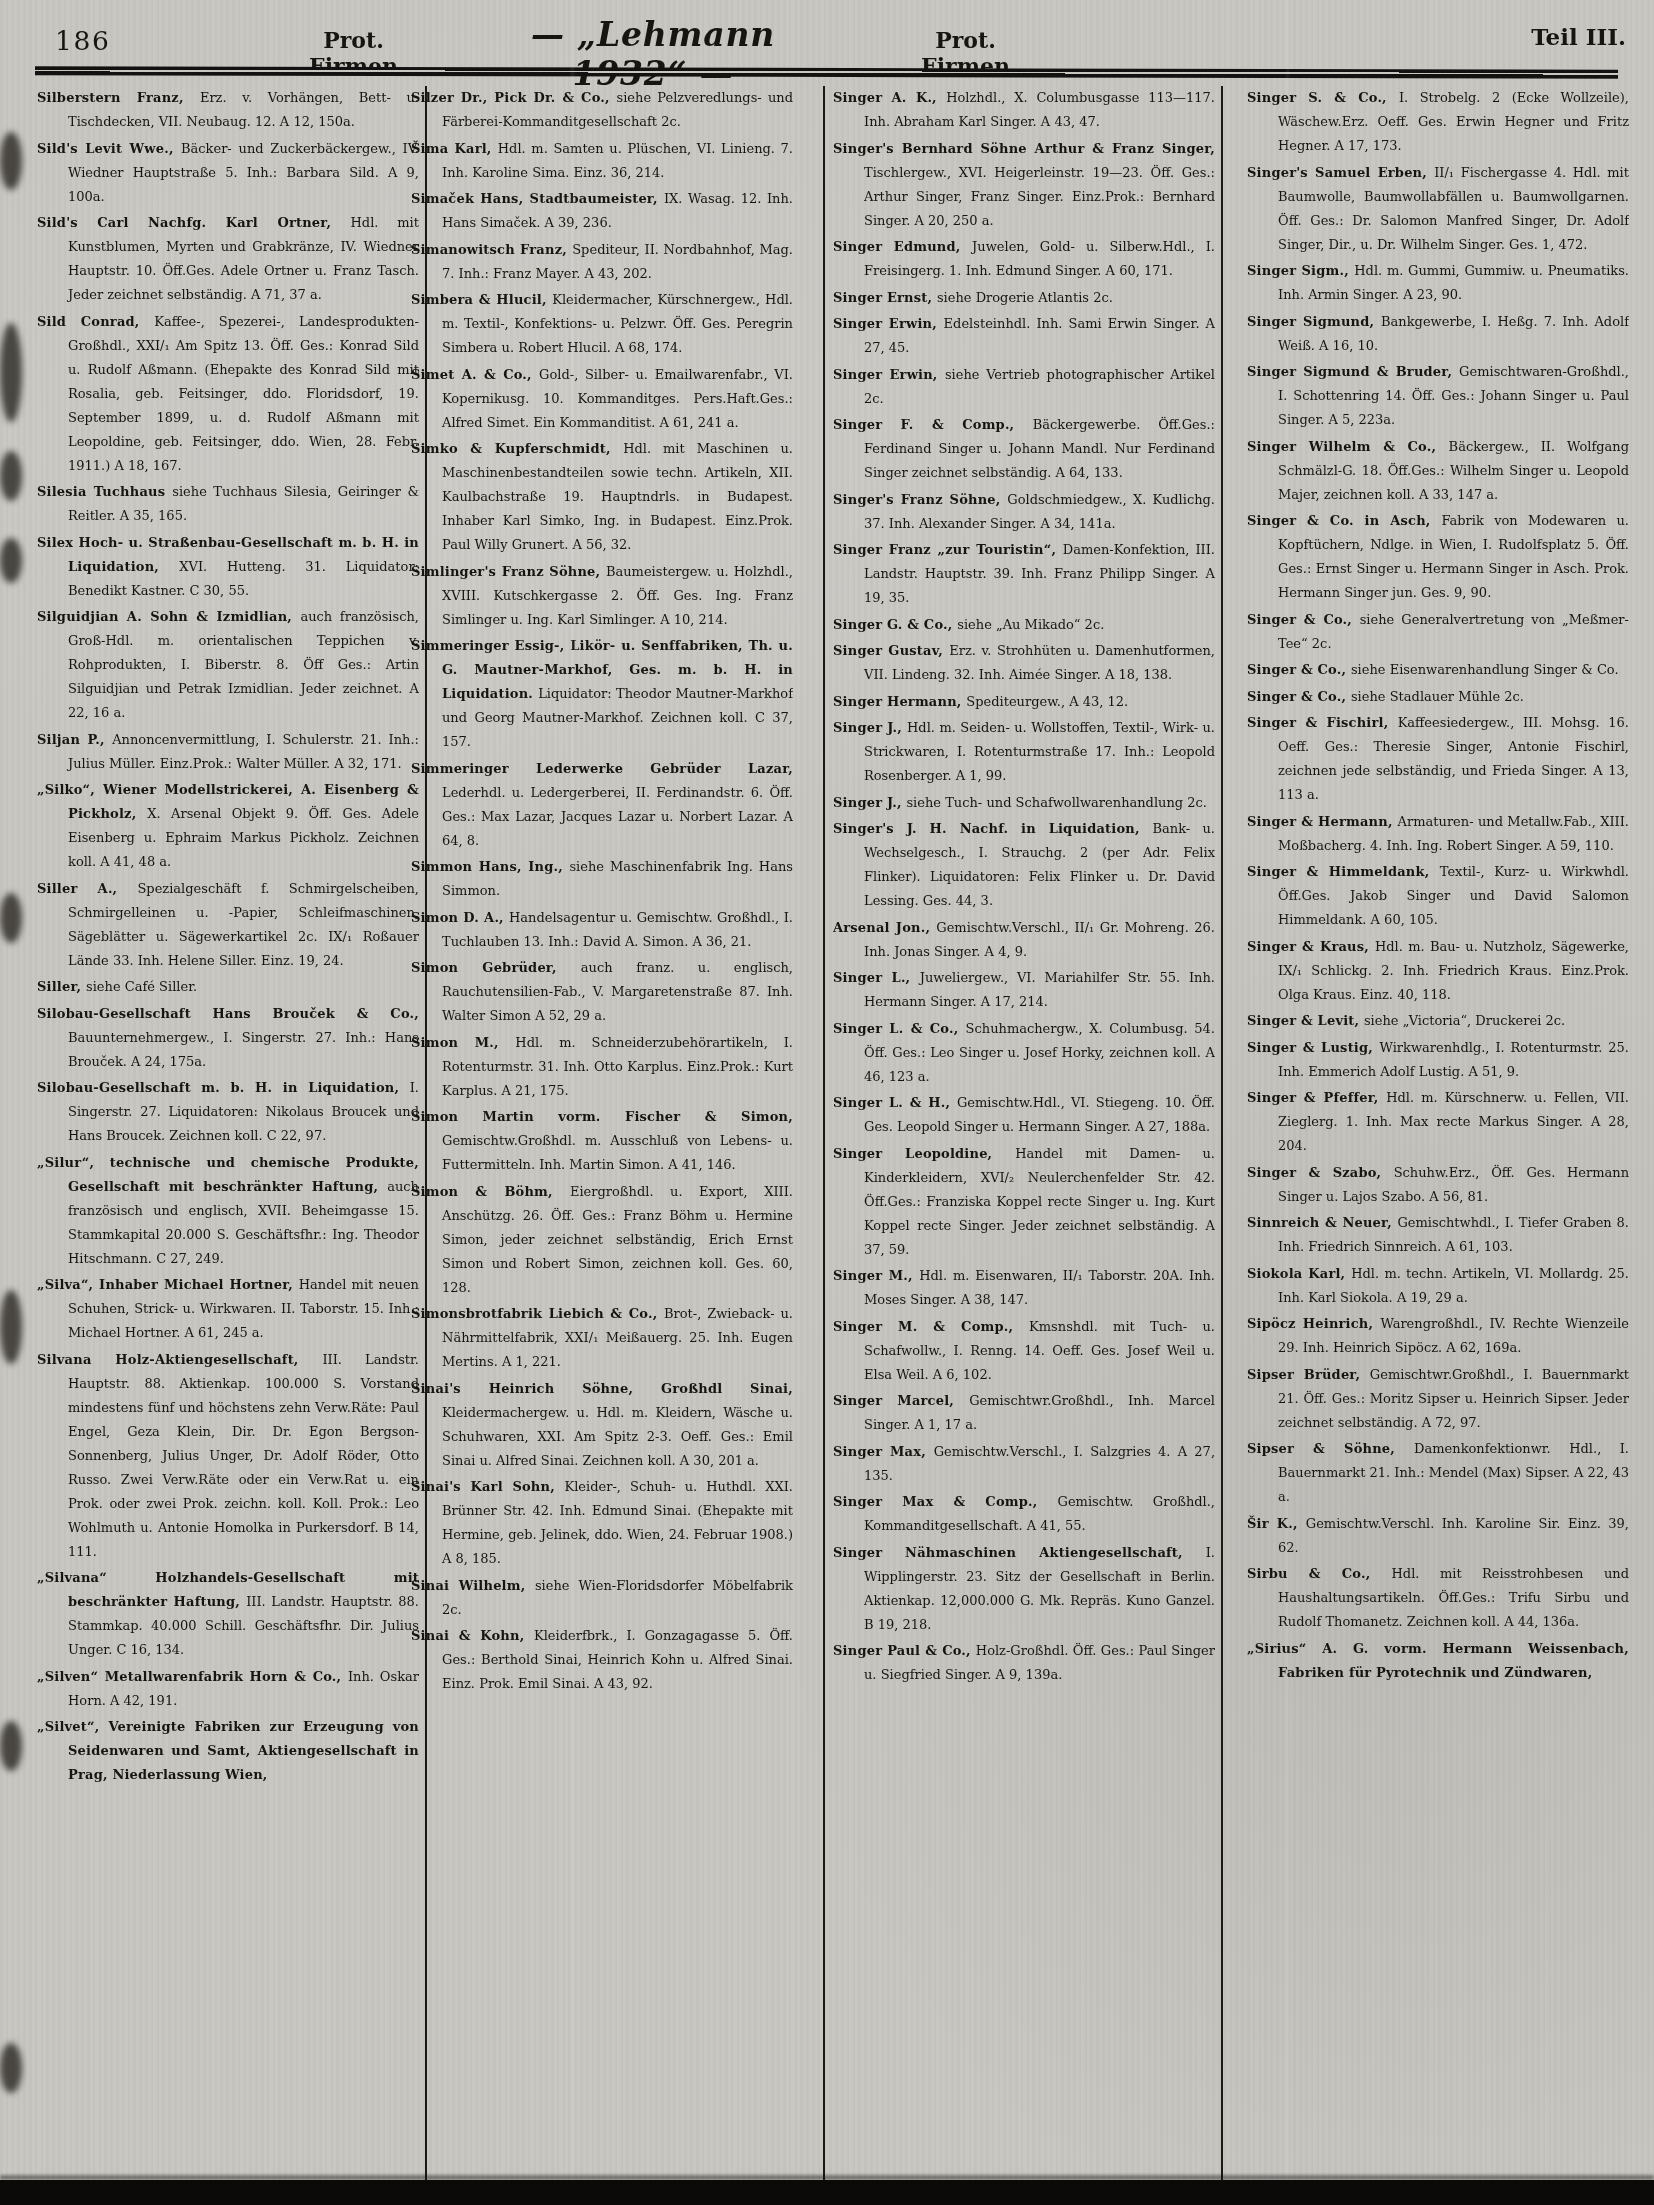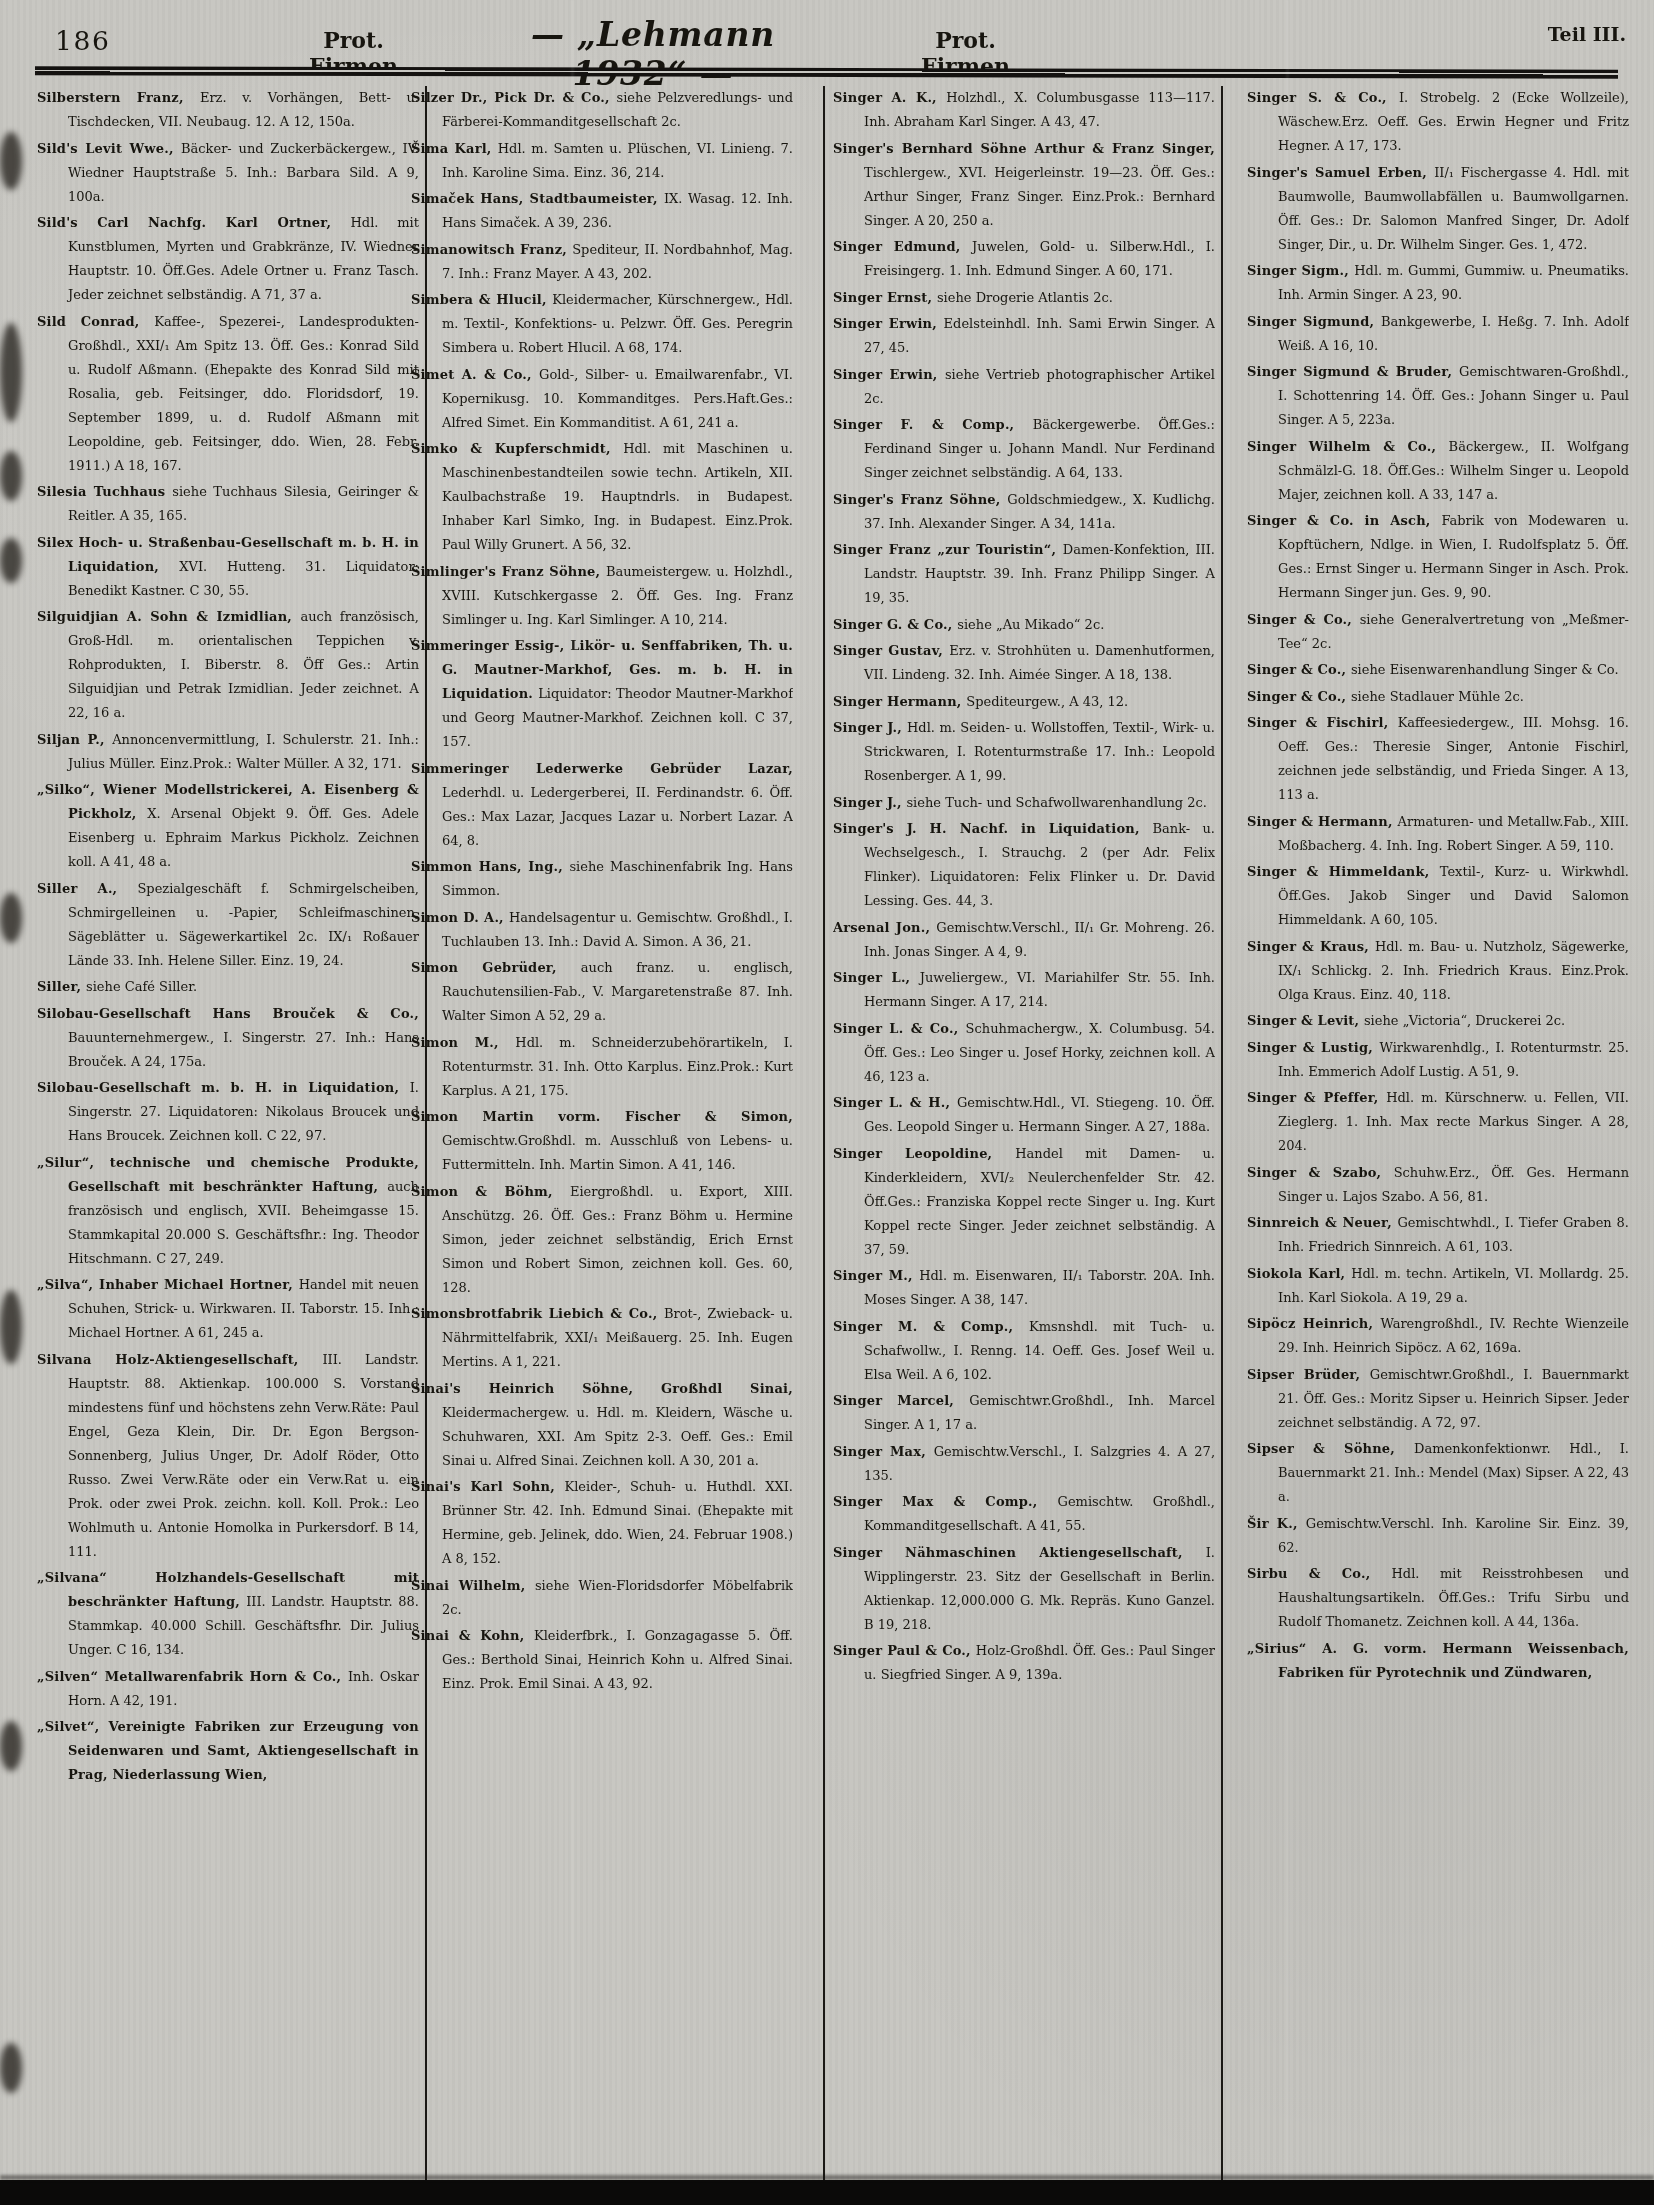--- a/index.html
+++ b/index.html
@@ -16,21 +16,21 @@
       repeating-linear-gradient(90deg, rgba(0,0,0,.02) 0 2.5px, rgba(255,255,255,.02) 2.5px 5.8px),
       #c7c6c1;
     color:#17150f;
   }
   
   .hdr{position:absolute;top:15px;left:12px;width:1654px;height:48px;}
   .pgnum{position:absolute;left:43px;top:10px;font-size:26.5px;letter-spacing:1.7px;}
   .hl{position:absolute;left:263px;top:11.6px;width:157px;text-align:center;font-size:22px;font-weight:700;}
   .title{position:absolute;left:463px;top:0;width:356px;text-align:center;font-size:33px;font-weight:700;font-style:italic;letter-spacing:0.8px;}
   .hr2{position:absolute;left:875px;top:11.6px;width:157px;text-align:center;font-size:22px;font-weight:700;}
-  .part{position:absolute;right:40px;top:8.3px;font-size:19px;font-weight:700;}
+  .part{position:absolute;right:40px;top:8.3px;font-size:23px;font-weight:700;}
   .rule{
     position:absolute;left:35px;top:68px;width:1583px;height:9px;
     background:linear-gradient(#141210 3.3px, #c7c6c1 3.3px 5px, #141210 5px);
     transform:rotate(.12deg);
   }
   
   .cols{position:absolute;left:37px;top:86px;width:1580px;height:2096px;}
   .col{
     position:absolute;top:0;height:2096px;width:382px;overflow:hidden;
     font-size:13px;line-height:24px;text-align:justify;
@@ -98,21 +98,21 @@
         <p class="entry"><b>Simmeringer Essig-, Likör- u. Senffabriken, Th. u. G. Mautner-Markhof, Ges. m. b. H. in Liquidation. </b><span>Liquidator: Theodor Mautner-Markhof und Georg Mautner-Markhof. Zeichnen koll. C 37, 157.</span></p>
         <p class="entry"><b>Simmeringer Lederwerke Gebrüder Lazar, </b><span>Lederhdl. u. Ledergerberei, II. Ferdinandstr. 6. Öff. Ges.: Max Lazar, Jacques Lazar u. Norbert Lazar. A 64, 8.</span></p>
         <p class="entry"><b>Simmon Hans, Ing., </b><span>siehe Maschinenfabrik Ing. Hans Simmon.</span></p>
         <p class="entry"><b>Simon D. A., </b><span>Handelsagentur u. Gemischtw. Großhdl., I. Tuchlauben 13. Inh.: David A. Simon. A 36, 21.</span></p>
         <p class="entry"><b>Simon Gebrüder, </b><span>auch franz. u. englisch, Rauchutensilien-Fab., V. Margaretenstraße 87. Inh. Walter Simon A 52, 29 a.</span></p>
         <p class="entry"><b>Simon M., </b><span>Hdl. m. Schneiderzubehörartikeln, I. Rotenturmstr. 31. Inh. Otto Karplus. Einz.Prok.: Kurt Karplus. A 21, 175.</span></p>
         <p class="entry"><b>Simon Martin vorm. Fischer &amp; Simon, </b><span>Gemischtw.Großhdl. m. Ausschluß von Lebens- u. Futtermitteln. Inh. Martin Simon. A 41, 146.</span></p>
         <p class="entry"><b>Simon &amp; Böhm, </b><span>Eiergroßhdl. u. Export, XIII. Anschützg. 26. Öff. Ges.: Franz Böhm u. Hermine Simon, jeder zeichnet selbständig, Erich Ernst Simon und Robert Simon, zeichnen koll. Ges. 60, 128.</span></p>
         <p class="entry"><b>Simonsbrotfabrik Liebich &amp; Co., </b><span>Brot-, Zwieback- u. Nährmittelfabrik, XXI/₁ Meißauerg. 25. Inh. Eugen Mertins. A 1, 221.</span></p>
         <p class="entry"><b>Sinai's Heinrich Söhne, Großhdl Sinai, </b><span>Kleidermachergew. u. Hdl. m. Kleidern, Wäsche u. Schuhwaren, XXI. Am Spitz 2-3. Oeff. Ges.: Emil Sinai u. Alfred Sinai. Zeichnen koll. A 30, 201 a.</span></p>
-        <p class="entry"><b>Sinai's Karl Sohn, </b><span>Kleider-, Schuh- u. Huthdl. XXI. Brünner Str. 42. Inh. Edmund Sinai. (Ehepakte mit Hermine, geb. Jelinek, ddo. Wien, 24. Februar 1908.) A 8, 152.</span></p>
+        <p class="entry"><b>Sinai's Karl Sohn, </b><span>Kleider-, Schuh- u. Huthdl. XXI. Brünner Str. 42. Inh. Edmund Sinai. (Ehepakte mit Hermine, geb. Jelinek, ddo. Wien, 24. Februar 1908.) A 8, 185.</span></p>
         <p class="entry"><b>Sinai Wilhelm, </b><span>siehe Wien-Floridsdorfer Möbelfabrik 2c.</span></p>
         <p class="entry"><b>Sinai &amp; Kohn, </b><span>Kleiderfbrk., I. Gonzagagasse 5. Öff. Ges.: Berthold Sinai, Heinrich Kohn u. Alfred Sinai. Einz. Prok. Emil Sinai. A 43, 92.</span></p>
       </div>
     <div class="col">
         <p class="entry"><b>Singer A. K., </b><span>Holzhdl., X. Columbusgasse 113—117. Inh. Abraham Karl Singer. A 43, 47.</span></p>
         <p class="entry"><b>Singer's Bernhard Söhne Arthur &amp; Franz Singer, </b><span>Tischlergew., XVI. Heigerleinstr. 19—23. Öff. Ges.: Arthur Singer, Franz Singer. Einz.Prok.: Bernhard Singer. A 20, 250 a.</span></p>
         <p class="entry"><b>Singer Edmund, </b><span>Juwelen, Gold- u. Silberw.Hdl., I. Freisingerg. 1. Inh. Edmund Singer. A 60, 171.</span></p>
         <p class="entry"><b>Singer Ernst, </b><span>siehe Drogerie Atlantis 2c.</span></p>
         <p class="entry"><b>Singer Erwin, </b><span>Edelsteinhdl. Inh. Sami Erwin Singer. A 27, 45.</span></p>
         <p class="entry"><b>Singer Erwin, </b><span>siehe Vertrieb photographischer Artikel 2c.</span></p>

